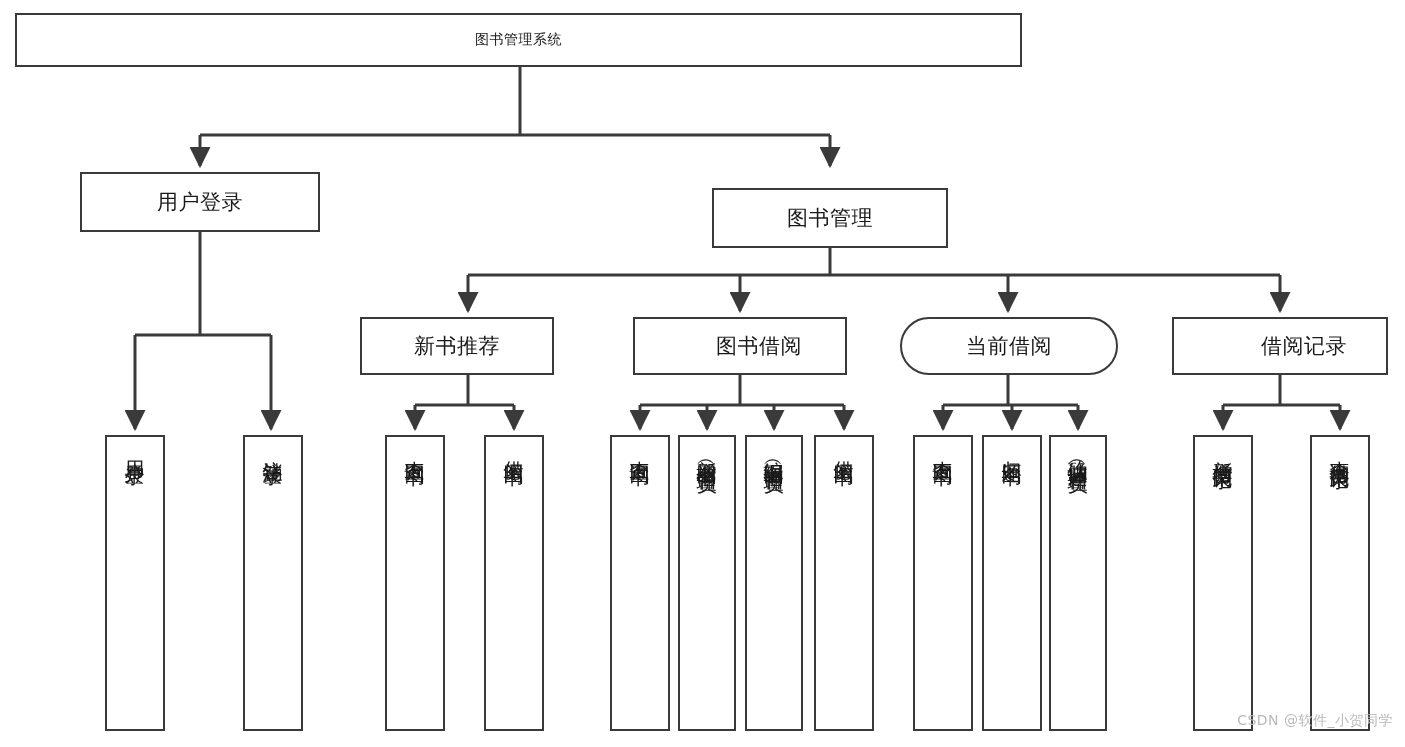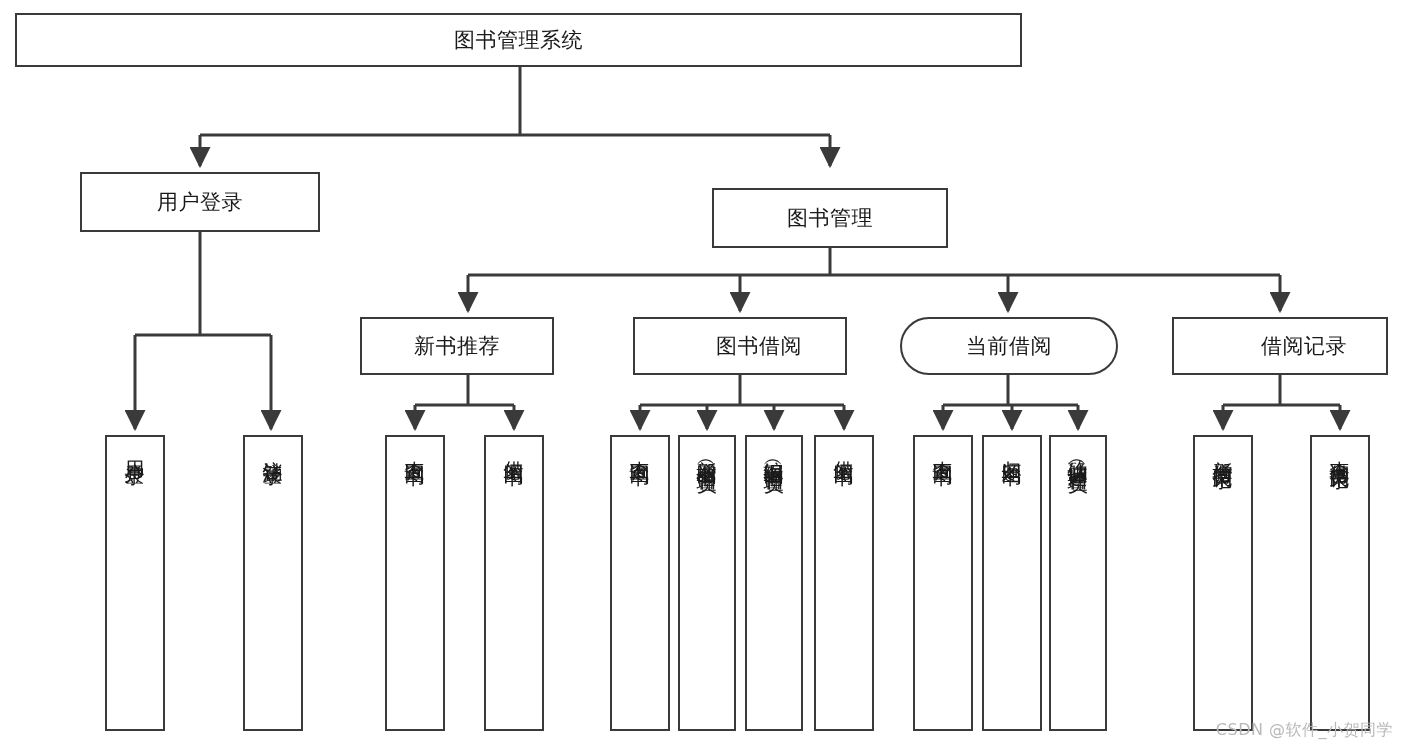--- a/index.html
+++ b/index.html
@@ -33,21 +33,22 @@
     display: block;
     text-align: center;
     line-height: 1.18;
     letter-spacing: 0.5px;
   }
   .node.horiz .label {
     font-size: 21px;
     white-space: nowrap;
   }
   .node.root .label {
-    font-size: 21px;
+    font-size: 14px;
+    font-family: Liberation Mono, monospace;
   }
   
   .node.vert {
     align-items: flex-start;
     padding-top: 8px;
   }
   .node.vert .label {
     writing-mode: vertical-rl;
     text-orientation: upright;
     font-size: 20px;
@@ -61,22 +62,22 @@
     left: 0;
     top: 0;
     width: 1405px;
     height: 747px;
     pointer-events: none;
   }
   
   .watermark {
     position: absolute;
     right: 12px;
-    bottom: 6px;
-    font-size: 16px;
+    bottom: 17px;
+    font-size: 14px;
     color: #b9b9b9;
     white-space: nowrap;
     letter-spacing: 0.5px;
     font-family: "DejaVu Sans", "Liberation Sans", sans-serif;
   }
 </style>
 </head>
 <body>
 
 <div id="canvas">

